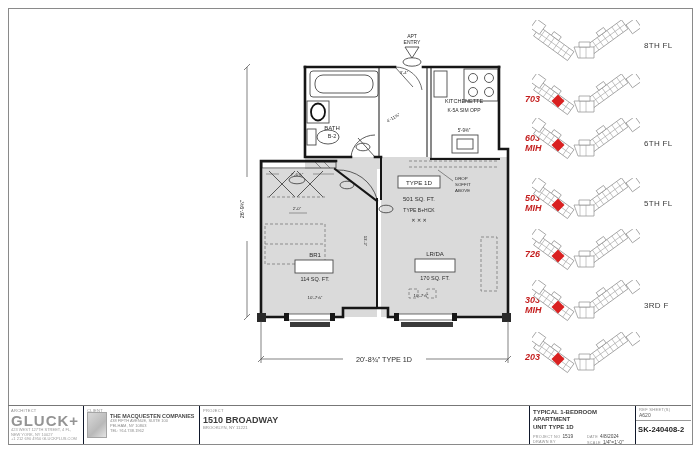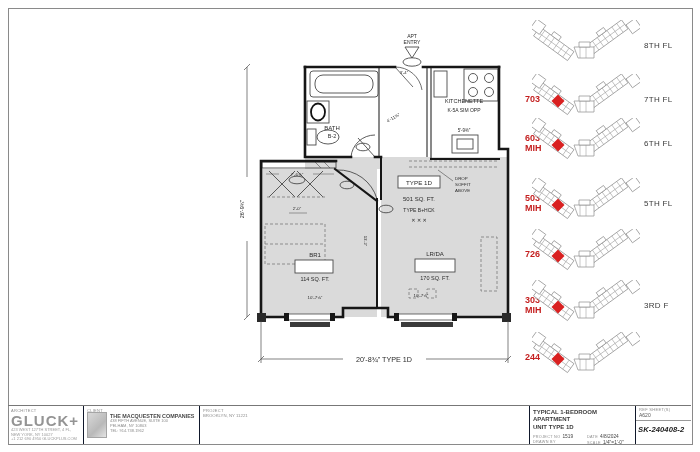--- a/index.html
+++ b/index.html
@@ -7,21 +7,21 @@
         font-family:"Liberation Sans", sans-serif;color:#333;}
   .frame{position:absolute;left:8px;top:8px;width:683px;height:435px;border:1px solid #8a8a8a;}
   
   .plan-svg{position:absolute;left:231px;top:29px;}
   .plan-svg text{font-family:"Liberation Sans", sans-serif;fill:#2b2b2b;}
   
   .keyplans{position:absolute;left:524px;top:12px;width:170px;height:386px;}
   .kp-row{position:absolute;left:0;width:170px;height:50px;}
   .kp-svg{position:absolute;left:8px;top:0;width:108px;height:50px;}
   .kp-unit{position:absolute;left:1px;top:0;height:50px;width:28px;display:flex;flex-direction:column;
-           justify-content:center;color:#c41f1f;font-weight:bold;font-size:9px;line-height:10px;}
+           justify-content:center;color:#c41f1f;font-weight:bold;font-size:9px;line-height:10px;font-style:italic;}
   .kp-floor{position:absolute;left:120px;top:0;height:50px;display:flex;align-items:center;
             font-size:8px;color:#3a3a3a;letter-spacing:.3px;text-align:center;}
   
   .tb{position:absolute;left:8px;top:405px;width:683px;height:38px;border-top:1px solid #777;font-size:5px;}
   .tb .cell{position:absolute;top:0;height:38px;border-right:1px solid #0f172a;box-sizing:border-box;padding:2px 3px;}
   .tb .lbl{font-size:4px;color:#8d8d8d;letter-spacing:.3px;}
   .c-arch{left:0;width:76px;}
   .logo{font-size:15px;font-weight:bold;color:#949494;letter-spacing:1px;line-height:15px;}
   .addr{font-size:4px;color:#9a9a9a;line-height:4.6px;}
   .c-client{left:76px;width:116px;display:flex;gap:3px;padding-top:4px!important;}
@@ -34,21 +34,21 @@
   .proj-addr{font-size:4.3px;color:#8d8d8d;}
   .c-meta{left:522px;width:106px;}
   .sheet-title{font-size:6px;font-weight:bold;color:#3c3c3c;line-height:7px;margin-top:1px;}
   .meta-grid{display:grid;grid-template-columns:54px 46px;margin-top:3px;row-gap:1px;}
   .meta-item{display:flex;gap:2px;align-items:baseline;}
   .meta-item .lbl{font-size:3.8px;}
   .meta-item .val{font-size:4.8px;color:#444;}
   .c-ref{left:628px;width:55px;border-right:none!important;padding:0!important;}
   .ref-top{height:15px;border-bottom:1px solid #999;box-sizing:border-box;padding:1px 3px;}
   .ref-val{font-size:5px;color:#555;}
-  .sheet-no{font-size:7.6px;font-weight:bold;color:#222;padding:4px 2px;letter-spacing:.1px;font-style:italic;}
+  .sheet-no{font-size:7.6px;font-weight:bold;color:#222;padding:4px 2px;letter-spacing:.1px;}
 </style>
 </head>
 <body>
 
 <div class="page">
   <div class="frame"></div>
 
   <svg width="0" height="0" style="position:absolute">
     <defs>
       <g id="bldg" stroke="#9a9a9a" stroke-width="0.8" fill="#ffffff">
@@ -219,21 +219,20 @@
 
     <div class="kp-row" style="top:62px">
       <div class="kp-unit">
         <div>703</div>
         <div></div>
       </div>
       <svg class="kp-svg" viewBox="0 0 108 50">
         <use href="#bldg"></use>
           <polygon points="26,20.5 32.5,27 26,33.5 19.5,27" fill="#d92020"></polygon>
       </svg>
-      <div class="kp-floor">7TH FL</div>
     </div>
 
     <div class="kp-row" style="top:106px">
       <div class="kp-unit">
         <div>603</div>
         <div>MIH</div>
       </div>
       <svg class="kp-svg" viewBox="0 0 108 50">
         <use href="#bldg"></use>
           <polygon points="26,20.5 32.5,27 26,33.5 19.5,27" fill="#d92020"></polygon>
@@ -271,21 +270,21 @@
       </div>
       <svg class="kp-svg" viewBox="0 0 108 50">
         <use href="#bldg"></use>
           <polygon points="26,20.5 32.5,27 26,33.5 19.5,27" fill="#d92020"></polygon>
       </svg>
       <div class="kp-floor">3RD F</div>
     </div>
 
     <div class="kp-row" style="top:320px">
       <div class="kp-unit">
-        <div>244</div>
+        <div>203</div>
         <div></div>
       </div>
       <svg class="kp-svg" viewBox="0 0 108 50">
         <use href="#bldg"></use>
           <polygon points="26,20.5 32.5,27 26,33.5 19.5,27" fill="#d92020"></polygon>
       </svg>
     </div>
   </div>
 
   <div class="tb">
@@ -300,20 +299,21 @@
       <div class="photo"></div>
       <div>
         <div class="client-name">THE MACQUESTEN COMPANIES</div>
         <div class="client-addr">438 FIFTH AVENUE, SUITE 100</div>
         <div class="client-addr">PELHAM, NY 10803</div>
         <div class="client-addr">TEL: 914.738.1962</div>
       </div>
     </div>
     <div class="cell c-project">
       <div class="lbl">PROJECT</div>
+      <div class="proj-name">1510 BROADWAY</div>
       <div class="proj-addr">BROOKLYN, NY 11221</div>
     </div>
     <div class="cell c-meta">
       <div class="sheet-title">TYPICAL 1-BEDROOM APARTMENT</div>
       <div class="sheet-title">UNIT TYPE 1D</div>
       <div class="meta-grid">
         <div class="meta-item">
             <span class="lbl">PROJECT NO</span>
             <span class="val">1519</span>
           </div>

